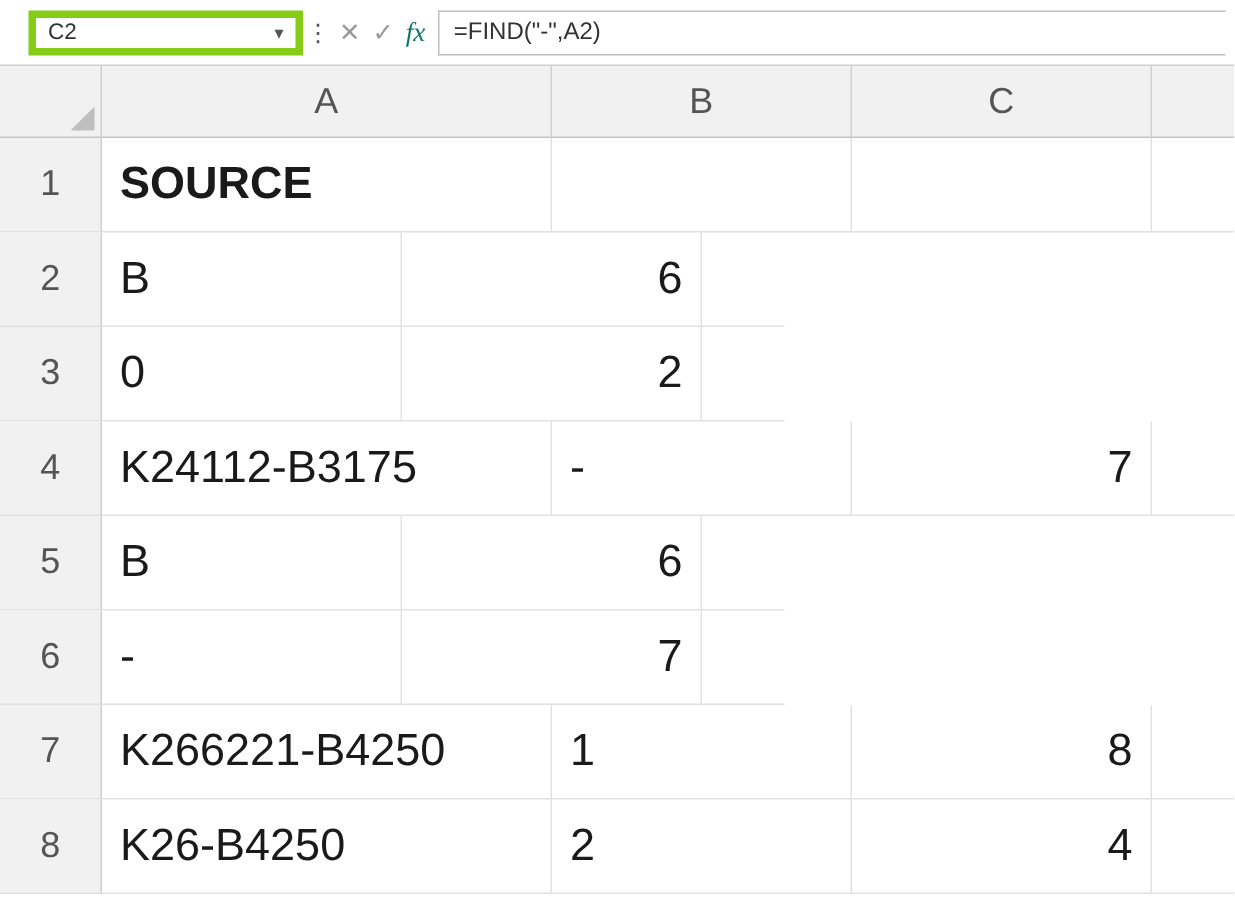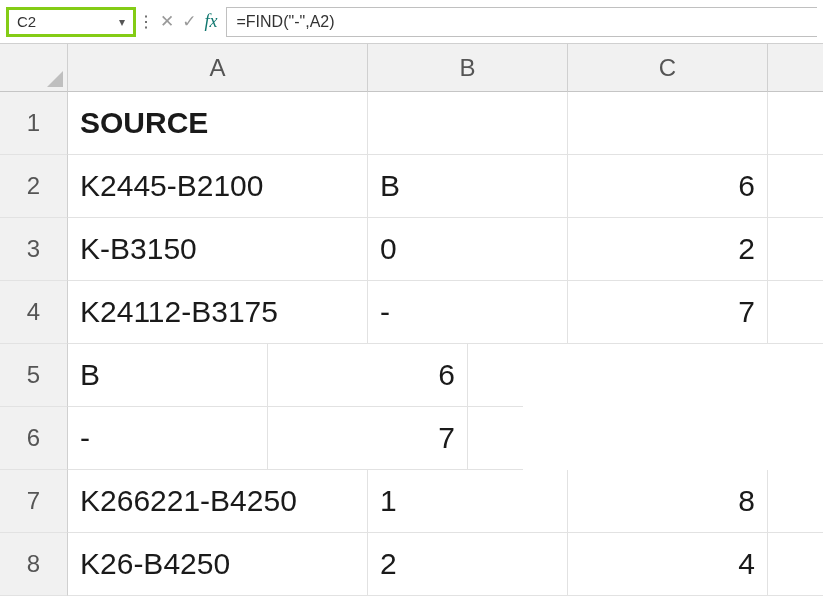--- a/index.html
+++ b/index.html
@@ -13,24 +13,24 @@
   }
   .formula-bar {
     display: flex;
     align-items: center;
     height: 44px;
     border-bottom: 1px solid #d0d0d0;
     background: #ffffff;
     font-size: 15px;
   }
   .namebox {
-    width: 130px;
+    width: 183px;
     height: 30px;
-    margin: 6px 0 6px 6px;
-    border: 3px solid #84cc16;
+    margin: 6px 0 6px 19px;
+    border: 5px solid #84cc16;
     background: #fff;
     display: flex;
     align-items: center;
     padding: 0 8px;
     color: #333;
     position: relative;
   }
   .namebox .chev {
     margin-left: auto;
     font-size: 12px;
@@ -202,38 +202,32 @@
         <div class="cell colC">
             <span></span>
           </div>
         <div class="cell colD"></div>
       </div>
 
       <div class="row">
         <div class="row-head">
             <span>2</span>
           </div>
-        <div class="cell colA">
-            <span>K2445-B2100</span>
-          </div>
         <div class="cell colB">
             <span>B</span>
           </div>
         <div class="cell colC">
             <span>6</span>
           </div>
         <div class="cell colD"></div>
       </div>
 
       <div class="row">
         <div class="row-head">
             <span>3</span>
-          </div>
-        <div class="cell colA">
-            <span>K-B3150</span>
           </div>
         <div class="cell colB">
             <span>0</span>
           </div>
         <div class="cell colC">
             <span>2</span>
           </div>
         <div class="cell colD"></div>
       </div>
 

